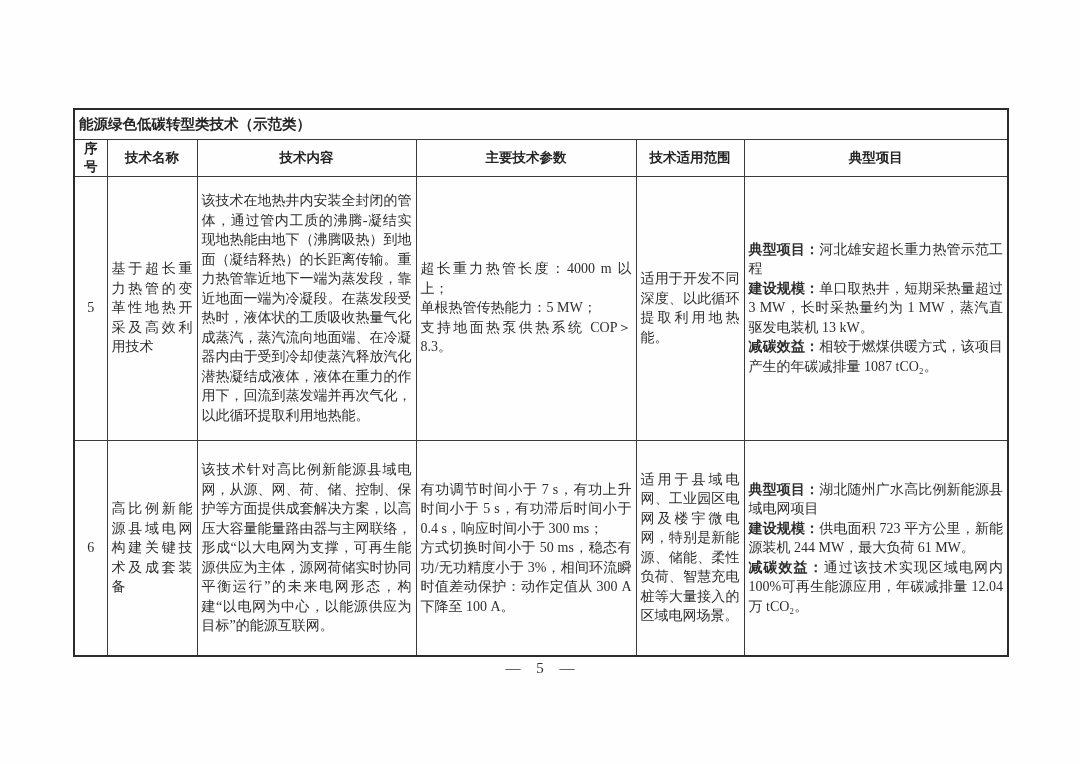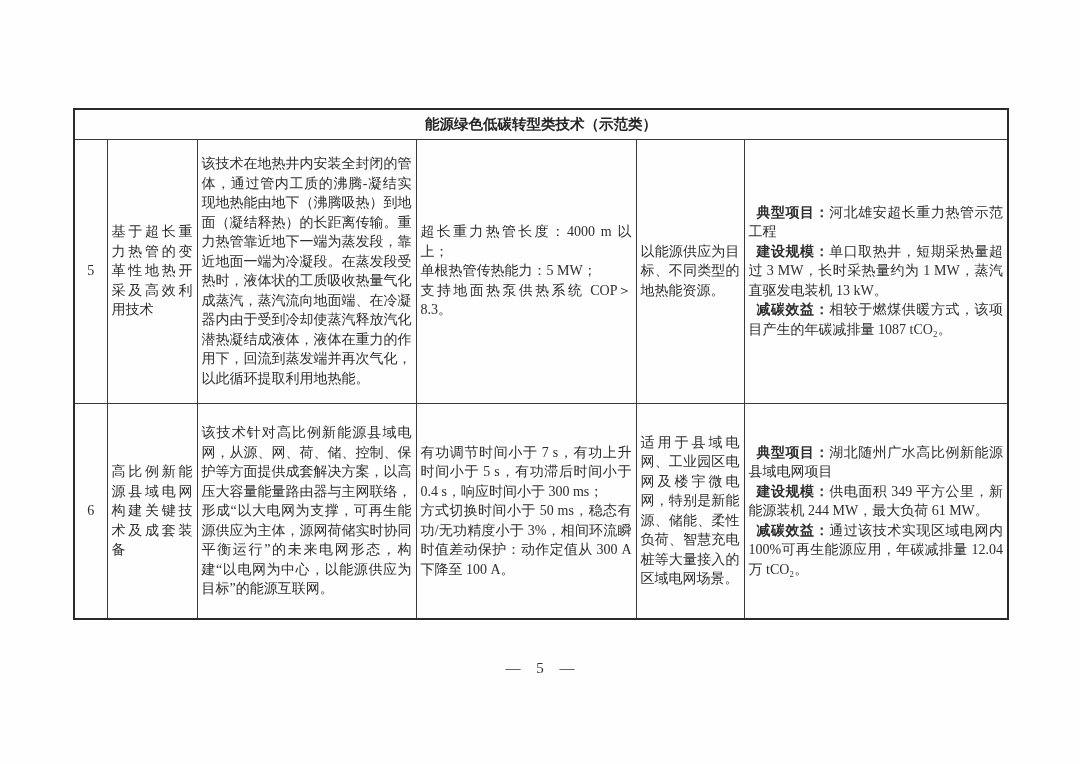--- a/index.html
+++ b/index.html
@@ -28,21 +28,21 @@
     border: 1px solid #3a3a3a;
     padding: 0 4px;
     vertical-align: middle;
     box-sizing: border-box;
   }
   .title-row th {
     height: 30px;
     font-family: "Liberation Sans", "DejaVu Sans", sans-serif;
     font-weight: bold;
     font-size: 14.5px;
-    text-align: center;
+    text-align: left;
     color: #252525;
   }
   .header-row th {
     height: 30px;
     font-family: "Liberation Sans", "DejaVu Sans", sans-serif;
     font-weight: bold;
     font-size: 13.5px;
     text-align: center;
     color: #252525;
   }
@@ -53,21 +53,21 @@
     color: #2e2e2e;
   }
   .row-5 td { height: 264px; }
   .row-6 td { height: 216px; }
   .num-cell { text-align: center; }
   .name-cell, .scope-cell, .content-cell, .project-cell, .param-cell {
     text-align: justify;
     text-justify: inter-character;
   }
   .param-line { text-align: justify; text-justify: inter-character; }
-  .proj-label { font-weight: bold; margin-left: 8px; }
+  .proj-label { font-weight: bold; }
   .footer-pageno {
     position: absolute;
     left: 0;
     top: 660px;
     width: 1080px;
     text-align: center;
     font-family: "Liberation Serif", "DejaVu Serif", serif;
     font-size: 15px;
     color: #2e2e2e;
     word-spacing: 12px;
@@ -86,50 +86,58 @@
       <col style="width:220px">
       <col style="width:108px">
       <col style="width:264px">
     </colgroup>
 
     <tbody>
         <tr class="title-row">
       <th colspan="6">能源绿色低碳转型类技术（示范类）</th>
     </tr>
 
+    <tr class="header-row">
+      <th>序号</th>
+      <th>技术名称</th>
+      <th>技术内容</th>
+      <th>主要技术参数</th>
+      <th>技术适用范围</th>
+      <th>典型项目</th>
+    </tr>
 
     <tr class="body-row row-5">
       <td class="num-cell">5</td>
       <td class="name-cell">基于超长重力热管的变革性地热开采及高效利用技术</td>
       <td class="content-cell">该技术在地热井内安装全封闭的管体，通过管内工质的沸腾-凝结实现地热能由地下（沸腾吸热）到地面（凝结释热）的长距离传输。重力热管靠近地下一端为蒸发段，靠近地面一端为冷凝段。在蒸发段受热时，液体状的工质吸收热量气化成蒸汽，蒸汽流向地面端、在冷凝器内由于受到冷却使蒸汽释放汽化潜热凝结成液体，液体在重力的作用下，回流到蒸发端并再次气化，以此循环提取利用地热能。</td>
       <td class="param-cell">
         <div class="param-line">超长重力热管长度：4000 m 以上；</div>
         <div class="param-line">单根热管传热能力：5 MW；</div>
         <div class="param-line">支持地面热泵供热系统 COP＞8.3。</div>
       </td>
-      <td class="scope-cell">以能源供应为目标、不同类型的地热能资源。</td>
+      <td class="scope-cell">适用于开发不同深度、以此循环提取利用地热能。</td>
       <td class="project-cell">
         <div class="proj-line"><span class="proj-label">典型项目：</span><span>河北雄安超长重力热管示范工程</span></div>
         <div class="proj-line"><span class="proj-label">建设规模：</span><span>单口取热井，短期采热量超过 3 MW，长时采热量约为 1 MW，蒸汽直驱发电装机 13 kW。</span></div>
         <div class="proj-line"><span class="proj-label">减碳效益：</span><span>相较于燃煤供暖方式，该项目产生的年碳减排量 1087 tCO₂。</span></div>
       </td>
     </tr>
 
     <tr class="body-row row-6">
       <td class="num-cell">6</td>
       <td class="name-cell">高比例新能源县域电网构建关键技术及成套装备</td>
       <td class="content-cell">该技术针对高比例新能源县域电网，从源、网、荷、储、控制、保护等方面提供成套解决方案，以高压大容量能量路由器与主网联络，形成“以大电网为支撑，可再生能源供应为主体，源网荷储实时协同平衡运行”的未来电网形态，构建“以电网为中心，以能源供应为目标”的能源互联网。</td>
       <td class="param-cell">
         <div class="param-line">有功调节时间小于 7 s，有功上升时间小于 5 s，有功滞后时间小于 0.4 s，响应时间小于 300 ms；</div>
         <div class="param-line">方式切换时间小于 50 ms，稳态有功/无功精度小于 3%，相间环流瞬时值差动保护：动作定值从 300 A 下降至 100 A。</div>
       </td>
       <td class="scope-cell">适用于县域电网、工业园区电网及楼宇微电网，特别是新能源、储能、柔性负荷、智慧充电桩等大量接入的区域电网场景。</td>
       <td class="project-cell">
         <div class="proj-line"><span class="proj-label">典型项目：</span><span>湖北随州广水高比例新能源县域电网项目</span></div>
-        <div class="proj-line"><span class="proj-label">建设规模：</span><span>供电面积 349 平方公里，新能源装机 244 MW，最大负荷 61 MW。</span></div>
+        <div class="proj-line"><span class="proj-label">建设规模：</span><span>供电面积 723 平方公里，新能源装机 244 MW，最大负荷 61 MW。</span></div>
         <div class="proj-line"><span class="proj-label">减碳效益：</span><span>通过该技术实现区域电网内 100%可再生能源应用，年碳减排量 12.04 万 tCO₂。</span></div>
       </td>
     </tr>
   </tbody>
     </table>
 
   <div class="footer-pageno">— 5 —</div>
 
 </div>
 

